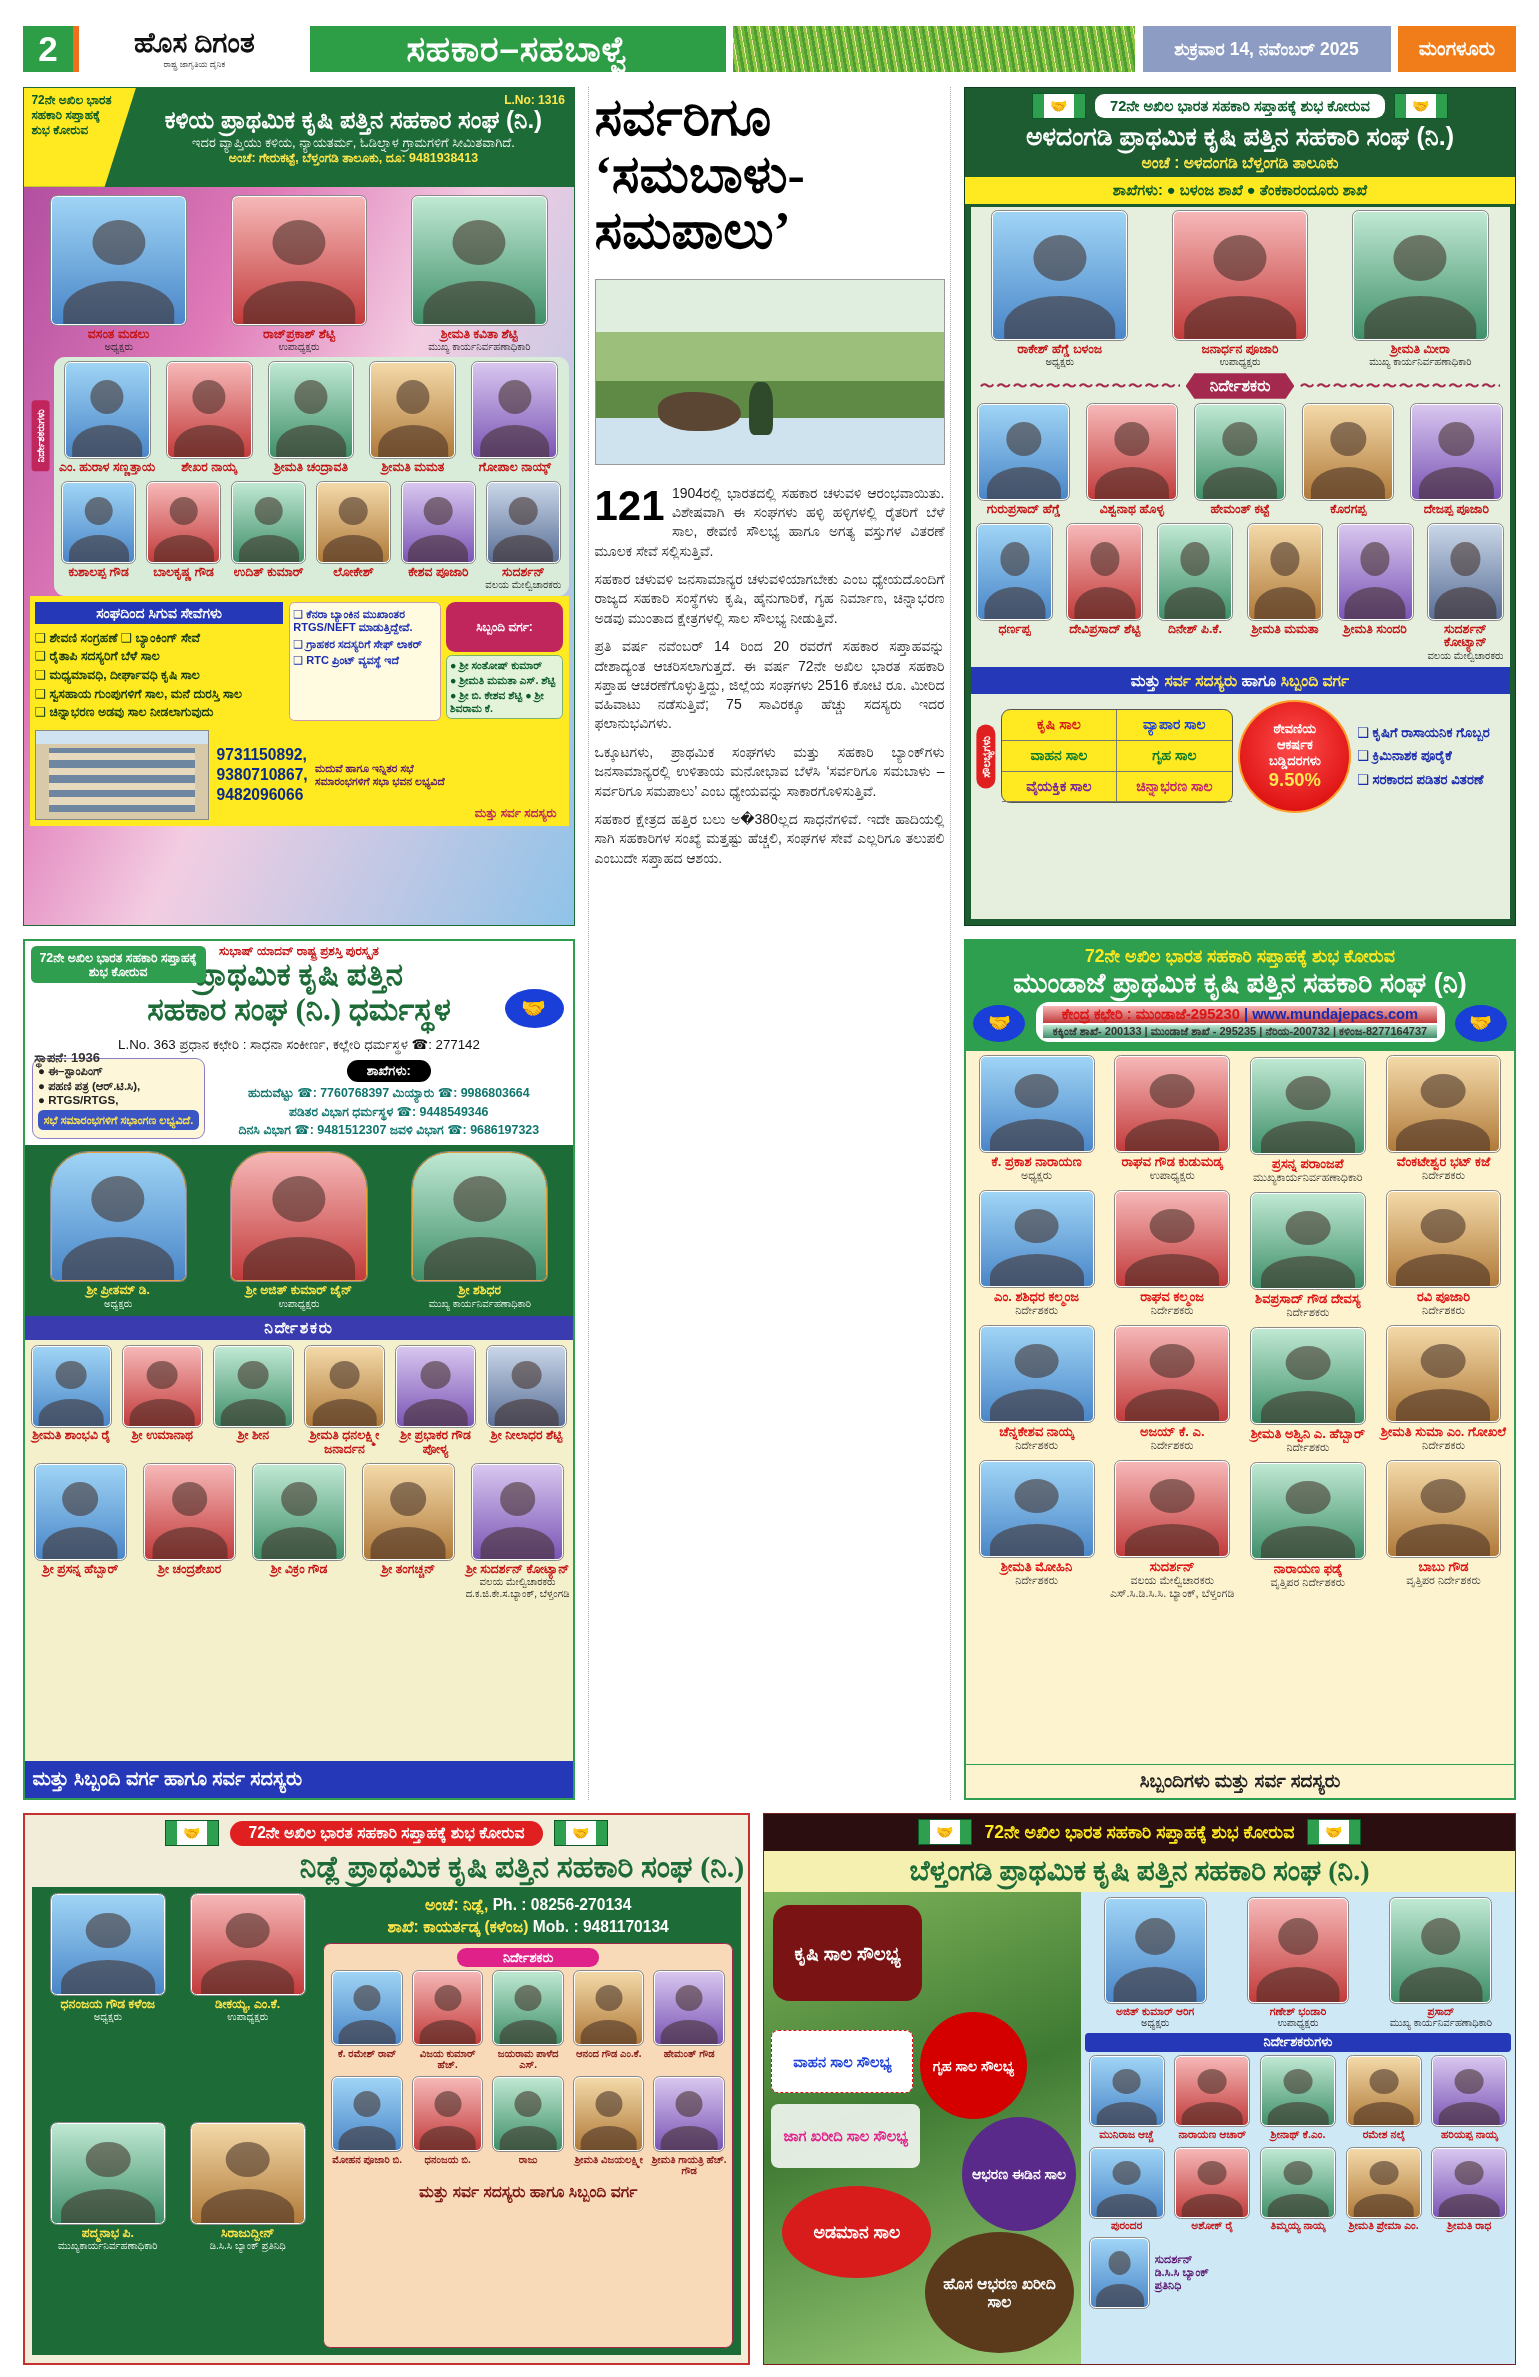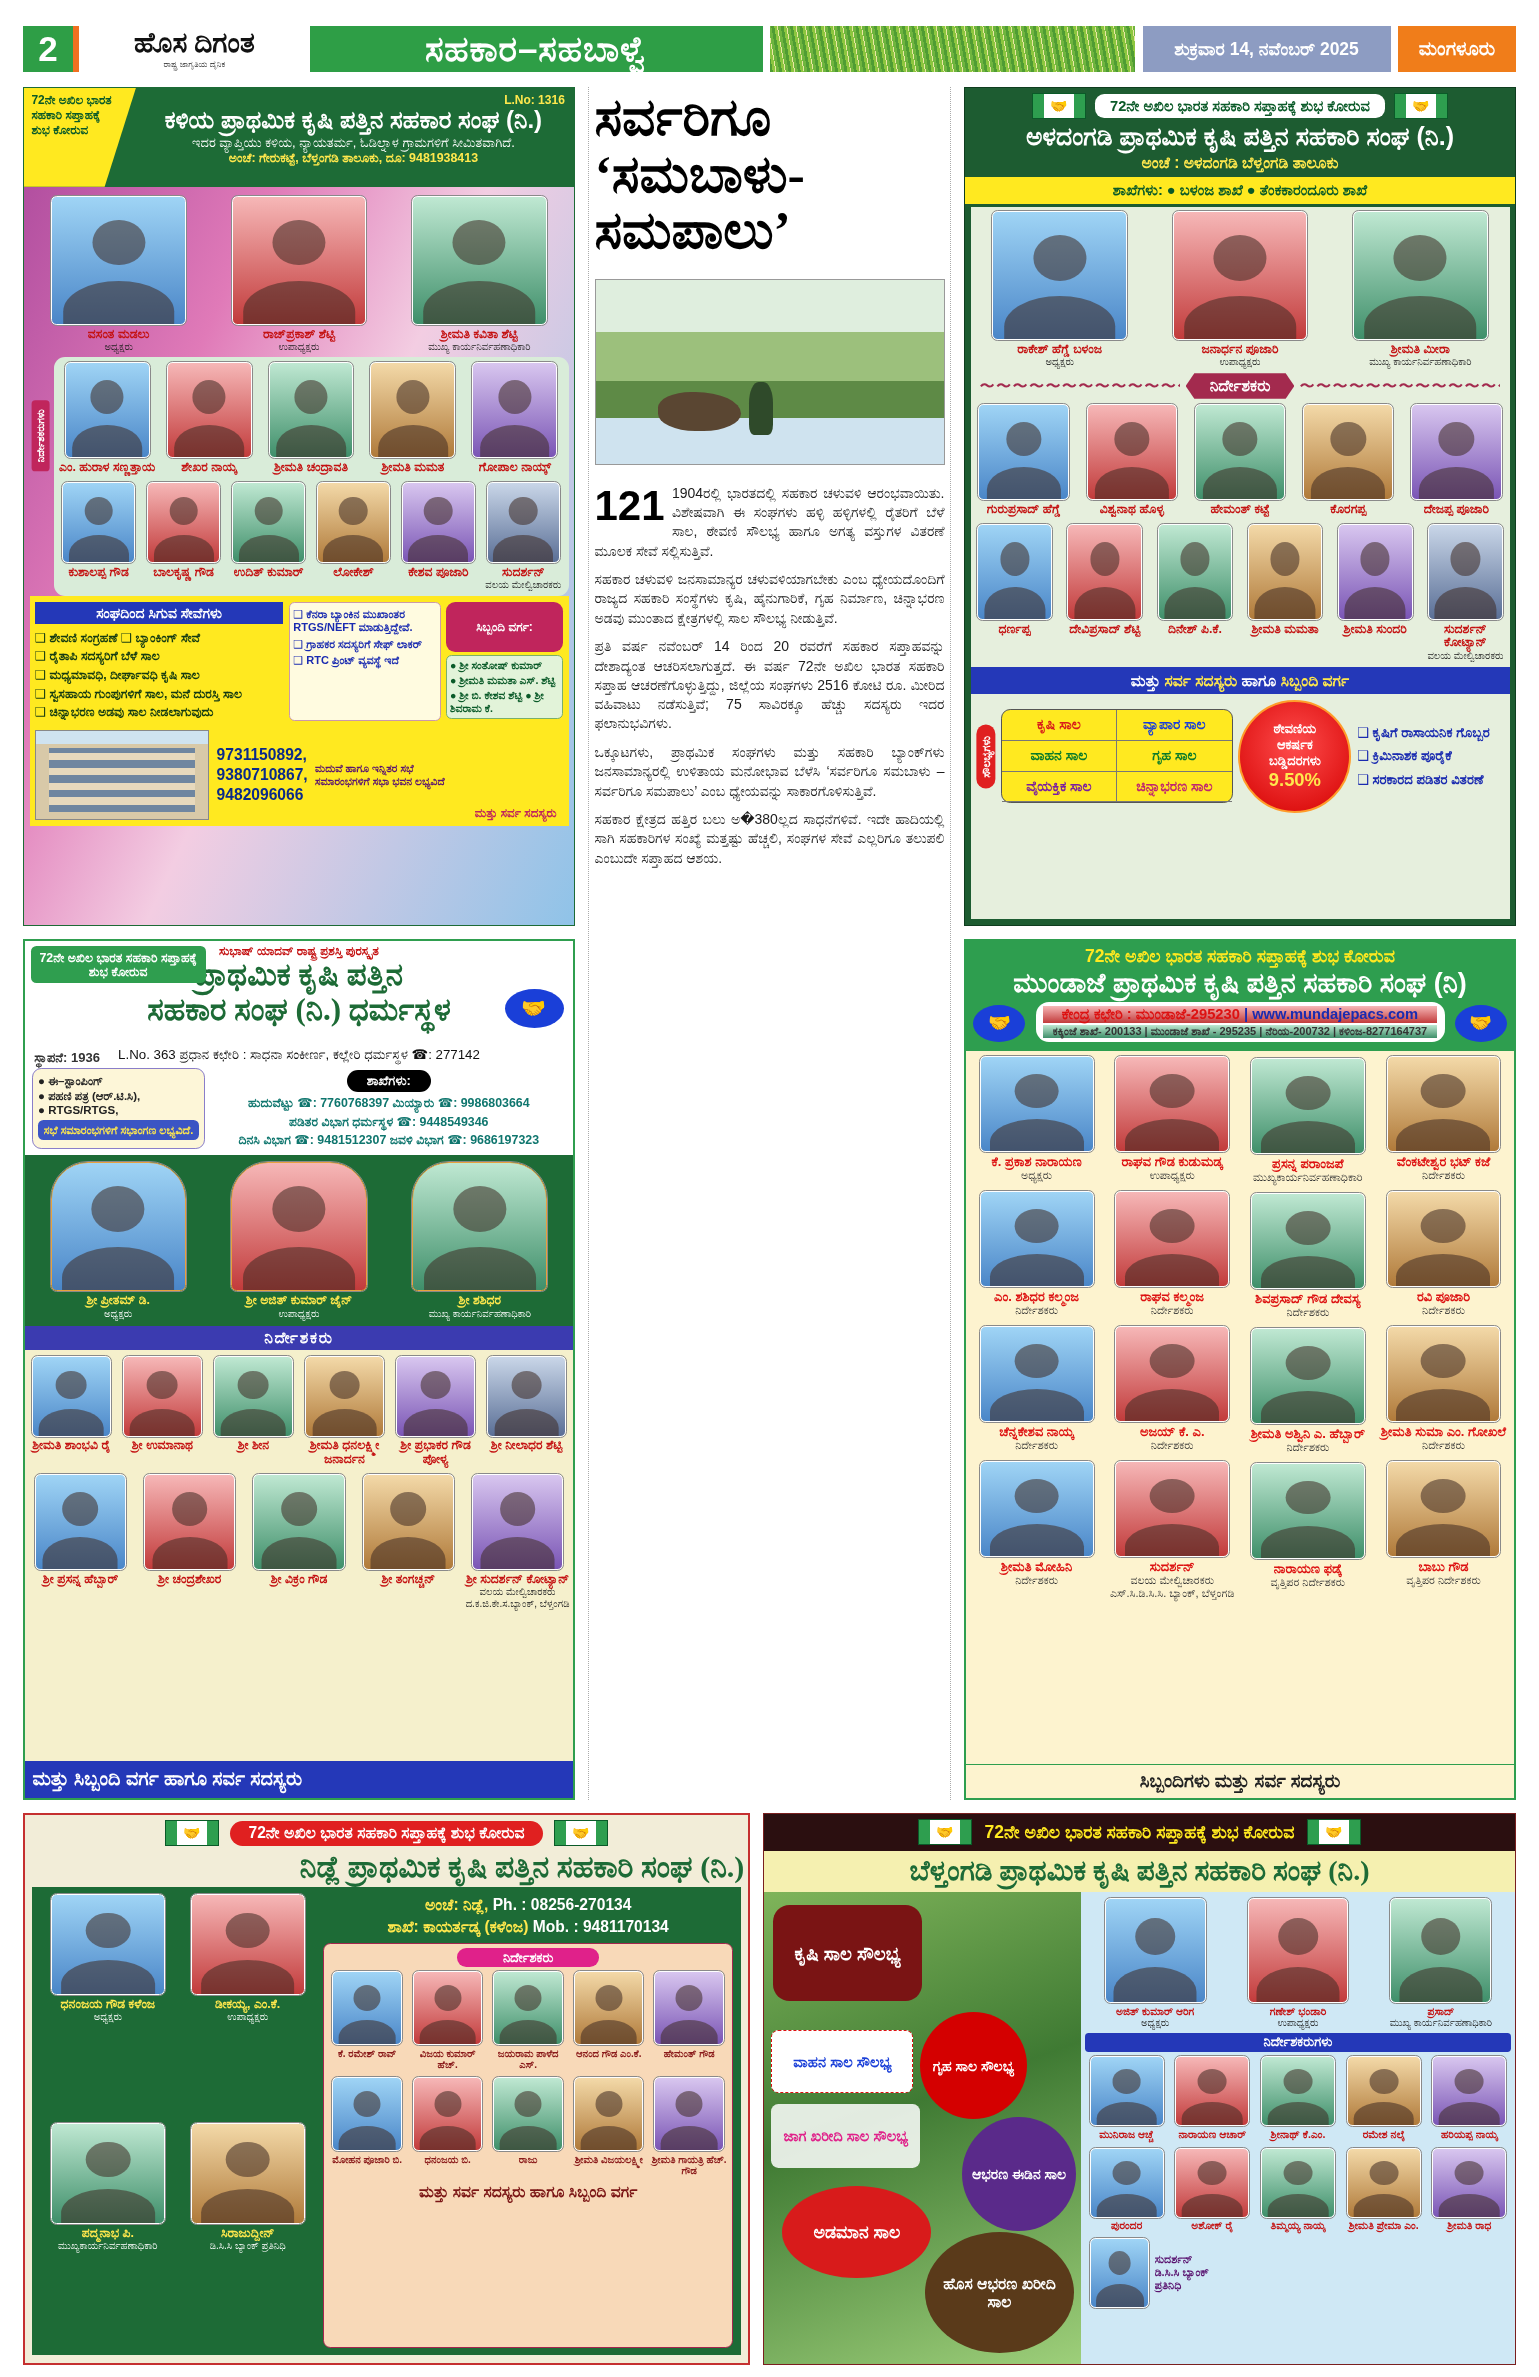--- a/index.html
+++ b/index.html
@@ -4,21 +4,21 @@
 <style>
   html,body{margin:0;padding:0;background:#fff;}
   body{width:1539px;height:2377px;font-family:"Liberation Sans","DejaVu Sans",sans-serif;color:#111;overflow:hidden;position:relative;}
   .titem{min-width:0;}
   
   .masthead{margin:26px 23px 0;height:46px;display:flex;align-items:stretch;gap:7.4px;}
   .pagenum{width:50px;background:#2e9e46;border-right:6.4px solid #f07020;color:#fff;font-size:35px;font-weight:bold;display:flex;align-items:center;justify-content:center;}
   .logo{width:216px;display:flex;flex-direction:column;justify-content:center;align-items:center;line-height:1;}
   .logo .nm{font-weight:bold;font-size:28px;color:#111;font-family:"Liberation Serif",serif;}
   .logo .tg{font-size:8.3px;color:#333;margin-top:2.8px;}
-  .sectionband{width:453px;background:#2e9e46;color:#fff;font-size:35px;font-weight:bold;display:flex;align-items:center;justify-content:center;letter-spacing:0.9px;}
+  .sectionband{width:416px;background:#2e9e46;color:#fff;font-size:35px;font-weight:bold;display:flex;align-items:center;justify-content:center;letter-spacing:0.9px;}
   .grass{flex:1;background:repeating-linear-gradient(80deg,#4f9c33 0 2.8px,#8cc63f 2.8px 5.5px,#e9e6a2 5.5px 6.4px,#6fb53e 6.4px 9.2px);}
   .datebox{width:248px;background:#8d9cc2;color:#fff;font-size:17.5px;font-weight:bold;display:flex;align-items:center;justify-content:center;}
   .citybox{width:118px;background:#f07d1a;color:#fff;font-size:19.3px;font-weight:bold;display:flex;align-items:center;justify-content:center;}
   
   .main{margin:14.7px 23px 0;display:flex;gap:13px;}
   .col{height:1713px;overflow:hidden;display:flex;flex-direction:column;gap:13px;}
   .col-left{width:552px;}
   .col-center{width:350px;border-left:0.9px dotted #aaa;border-right:0.9px dotted #aaa;padding:0 5.5px;}
   .col-right{width:552px;}
   .bottomrow{margin:13px 23px 0;display:flex;gap:13px;height:552px;}
@@ -65,21 +65,21 @@
   .phones{flex:1;color:#0a2a8a;font-weight:bold;font-size:15.6px;line-height:1.3;display:flex;flex-direction:column;justify-content:center;}
   .hallnote{width:156px;font-size:10.6px;color:#5a1470;font-weight:bold;display:flex;align-items:center;}
   .allmem{width:101px;color:#c0255c;font-weight:bold;font-size:12px;display:flex;align-items:flex-end;justify-content:center;text-align:center;}
   
   .dharma{height:861px;border:2.8px solid #2f9e4f;display:flex;flex-direction:column;background:#fff;}
   .dharma .top{position:relative;padding:3.7px 7.4px;}
   .dharma .gbadge{position:absolute;left:5.5px;top:5.5px;width:166px;background:#2f9e4f;color:#fff;font-weight:bold;font-size:12.4px;text-align:center;border-radius:5.5px;padding:4.6px;}
   .dharma .award{color:#c41212;font-weight:bold;font-size:12px;text-align:center;}
   .dharma .t1,.dharma .t2{color:#1d6b36;font-weight:bold;font-size:31px;text-align:center;line-height:1.12;font-family:"Liberation Serif",serif;}
   .dharma .hs{position:absolute;right:9.2px;top:48px;width:59px;height:39px;background:#1a3fd8;border-radius:50%;color:#fff;font-size:20px;display:flex;align-items:center;justify-content:center;}
-  .dharma .lno{font-size:13.3px;text-align:center;margin-top:19px;}
+  .dharma .lno{font-size:13.3px;text-align:center;margin-top:9px;}
   .dharma .est{position:absolute;left:9.2px;top:109px;font-weight:bold;font-size:13px;color:#333;}
   .dharma .mid{display:flex;gap:7.4px;padding:1.8px 7.4px;}
   .dharma .leftsvc{width:161px;background:#fdf6d8;border:1.8px solid #8a7ec9;border-radius:9.2px;padding:4.6px;font-size:11.5px;}
   .dharma .leftsvc .titem{font-weight:bold;color:#222;padding:0.9px 0;}
   .dharma .hall{background:#3b55c4;color:#ffe84d;font-weight:bold;text-align:center;font-size:11px;border-radius:5.5px;padding:3.7px;margin-top:2.8px;}
   .dharma .brwrap{flex:1;text-align:center;}
   .dharma .brpill{display:inline-block;background:#000;color:#fff;font-weight:bold;font-size:13px;border-radius:11px;padding:2.8px 20px;margin:1.8px 0;}
   .dharma .brwrap .titem{font-size:12.4px;font-weight:bold;color:#0f766e;padding:1.8px 0;}
   .dharma .offpanel{background:#1d6b36;margin-top:3.7px;padding:3.7px;}
   .dharma .offpanel .photo{border-radius:37px 37px 5.5px 5.5px;border-color:#e8a13c;}

